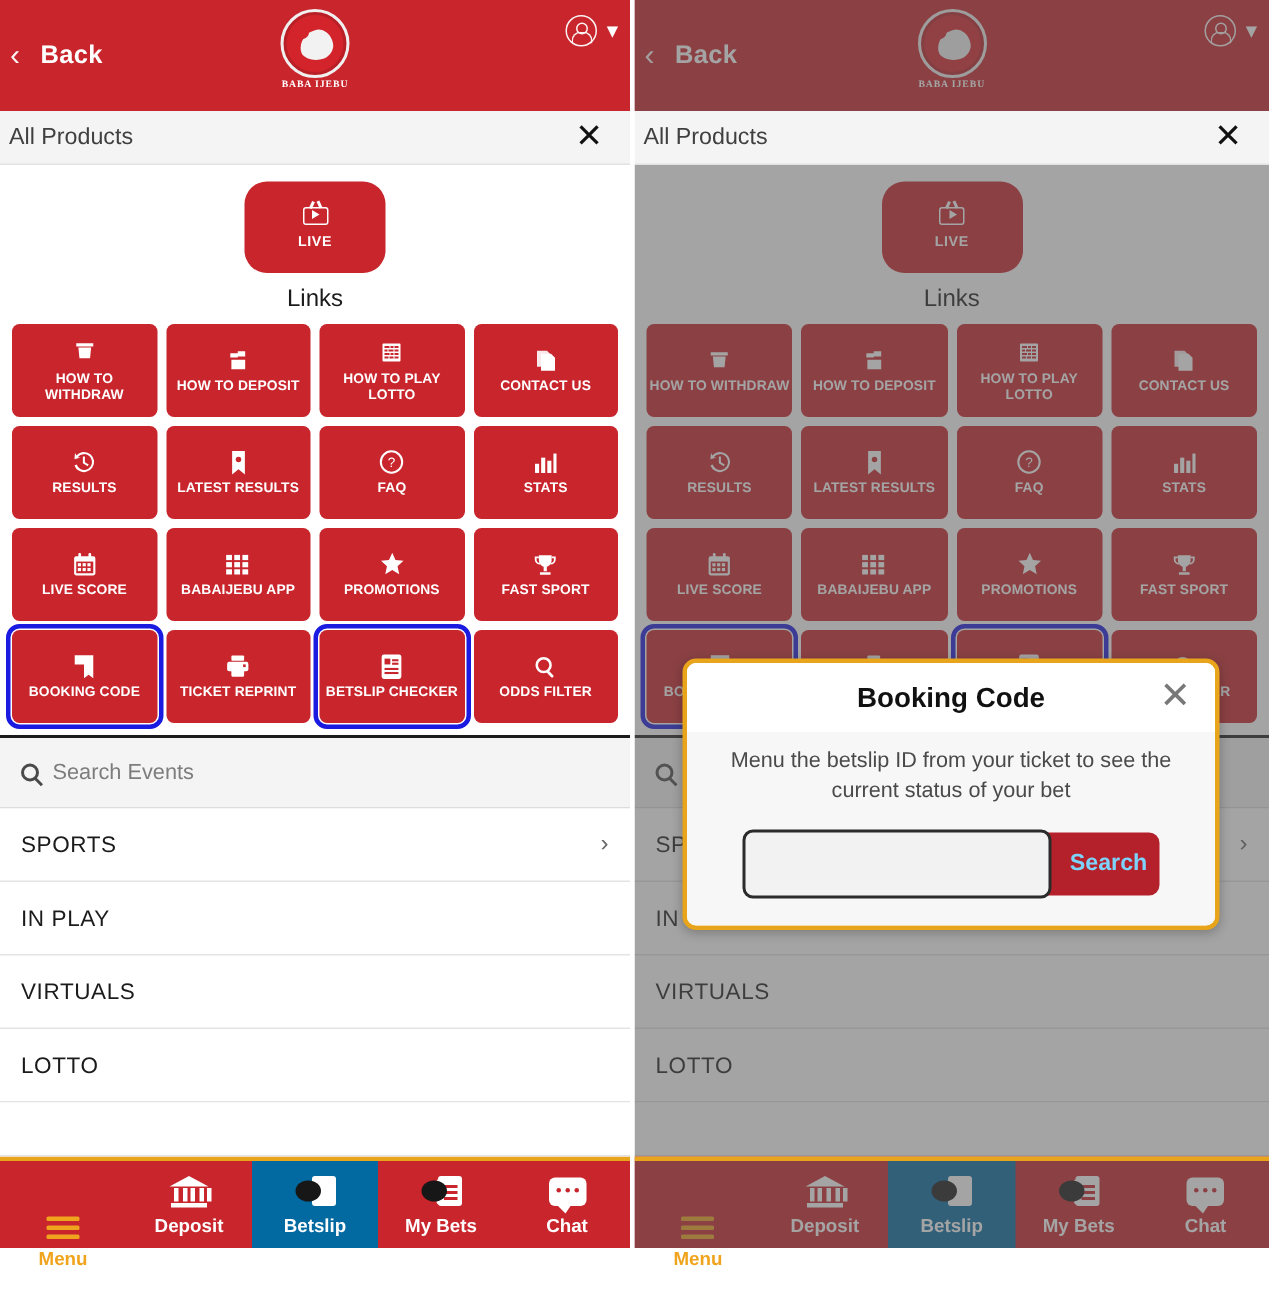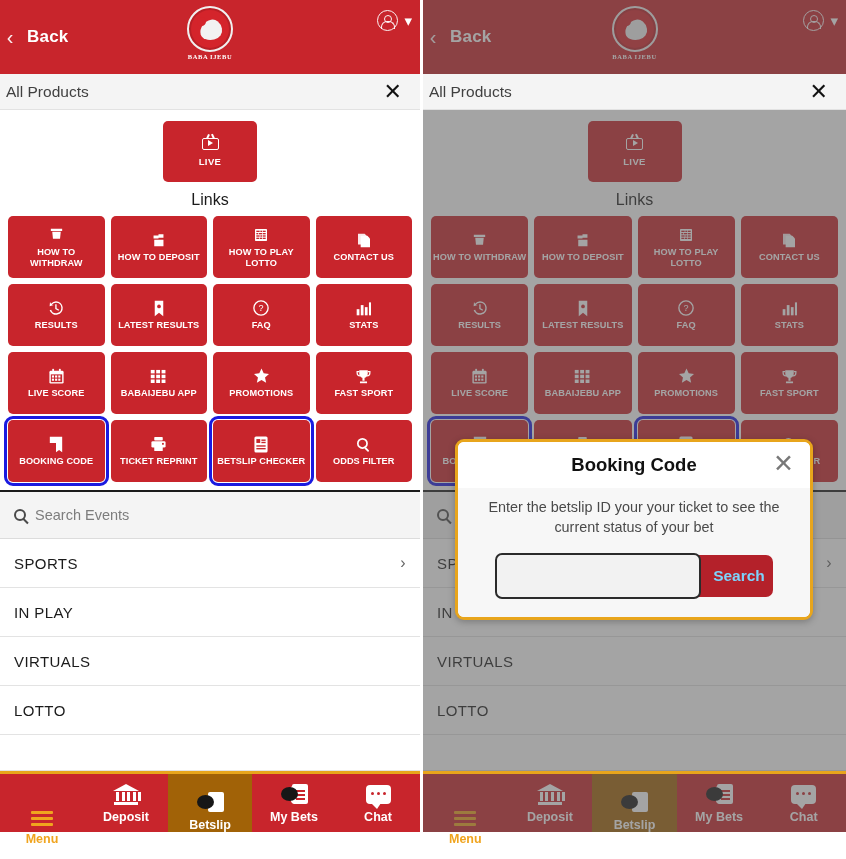--- a/index.html
+++ b/index.html
@@ -95,21 +95,21 @@
     cursor:pointer; font-family:"DejaVu Sans", sans-serif;
   }
 
   
   .body-area{ position:relative; flex:1 1 auto; background:#fff; overflow:hidden; }
 
   .live-wrap{ padding:11px 0 0; text-align:center; }
   .live-tile{
     display:inline-flex; flex-direction:column;
     align-items:center; justify-content:center;
-    width:94px; height:61px; border-radius:5px;
+    width:94px; height:61px; border-radius:15px;
     background:#c8252c; color:#fff;
   }
   .tv-icon{ width:17px; height:13px; position:relative; margin-bottom:6px; }
   .tv-icon .screen{
     position:absolute; left:0; bottom:0; width:17px; height:12px;
     border:1.6px solid #fff; border-radius:2px;
   }
   .tv-icon .ant1, .tv-icon .ant2{
     position:absolute; top:-3px; width:1.5px; height:5px; background:#fff;
   }
@@ -182,21 +182,21 @@
   .bottombar{
     height:61px; background:#c8252c;
     border-top:3px solid #e8a51c;
     display:flex; flex:0 0 auto;
   }
   .bnav{
     flex:1; display:flex; flex-direction:column;
     align-items:center; justify-content:center; gap:3px;
     color:#ffffff; cursor:pointer; position:relative;
   }
-  .bnav.active-dark{ background:#a16207;justify-content:flex-end; }
+  .bnav.active-dark{ background:#0369a1; }
   .bnav .bl{ font-size:12.5px; font-weight:bold; }
   .bnav.menu{ color:#f0a41e;margin-top:48px; }
   .bicon{ height:25px; display:flex; align-items:center; justify-content:center; }
 
   .burger{ width:22px; }
   .burger i{ display:block; height:3px; background:#f0a41e; margin:3px 0; border-radius:1px; }
 
   .bank{ width:26px; height:21px; position:relative; }
   .bank .roof{
     position:absolute; top:0; left:50%; transform:translateX(-50%);
@@ -856,21 +856,21 @@
       <div class="blank-row"></div>
 
       <div class="dim"></div>
 
       <div class="modal">
         <div class="modal-head">
           <span class="modal-title">Booking Code</span>
           <span class="modal-x">✕</span>
         </div>
         <div class="modal-body">
-          <div class="modal-desc">Enter the betslip ID your your ticket to see the current status of your bet</div>
+          <div class="modal-desc">Menu the betslip ID from your ticket to see the current status of your bet</div>
           <div class="modal-form">
             <input class="code-input" type="text" placeholder="" style="">
             <button class="search-btn">Search</button>
           </div>
         </div>
       </div>
     </div>
 
     <div class="bottombar" id="bottom-right">
         <div class="bnav menu">

